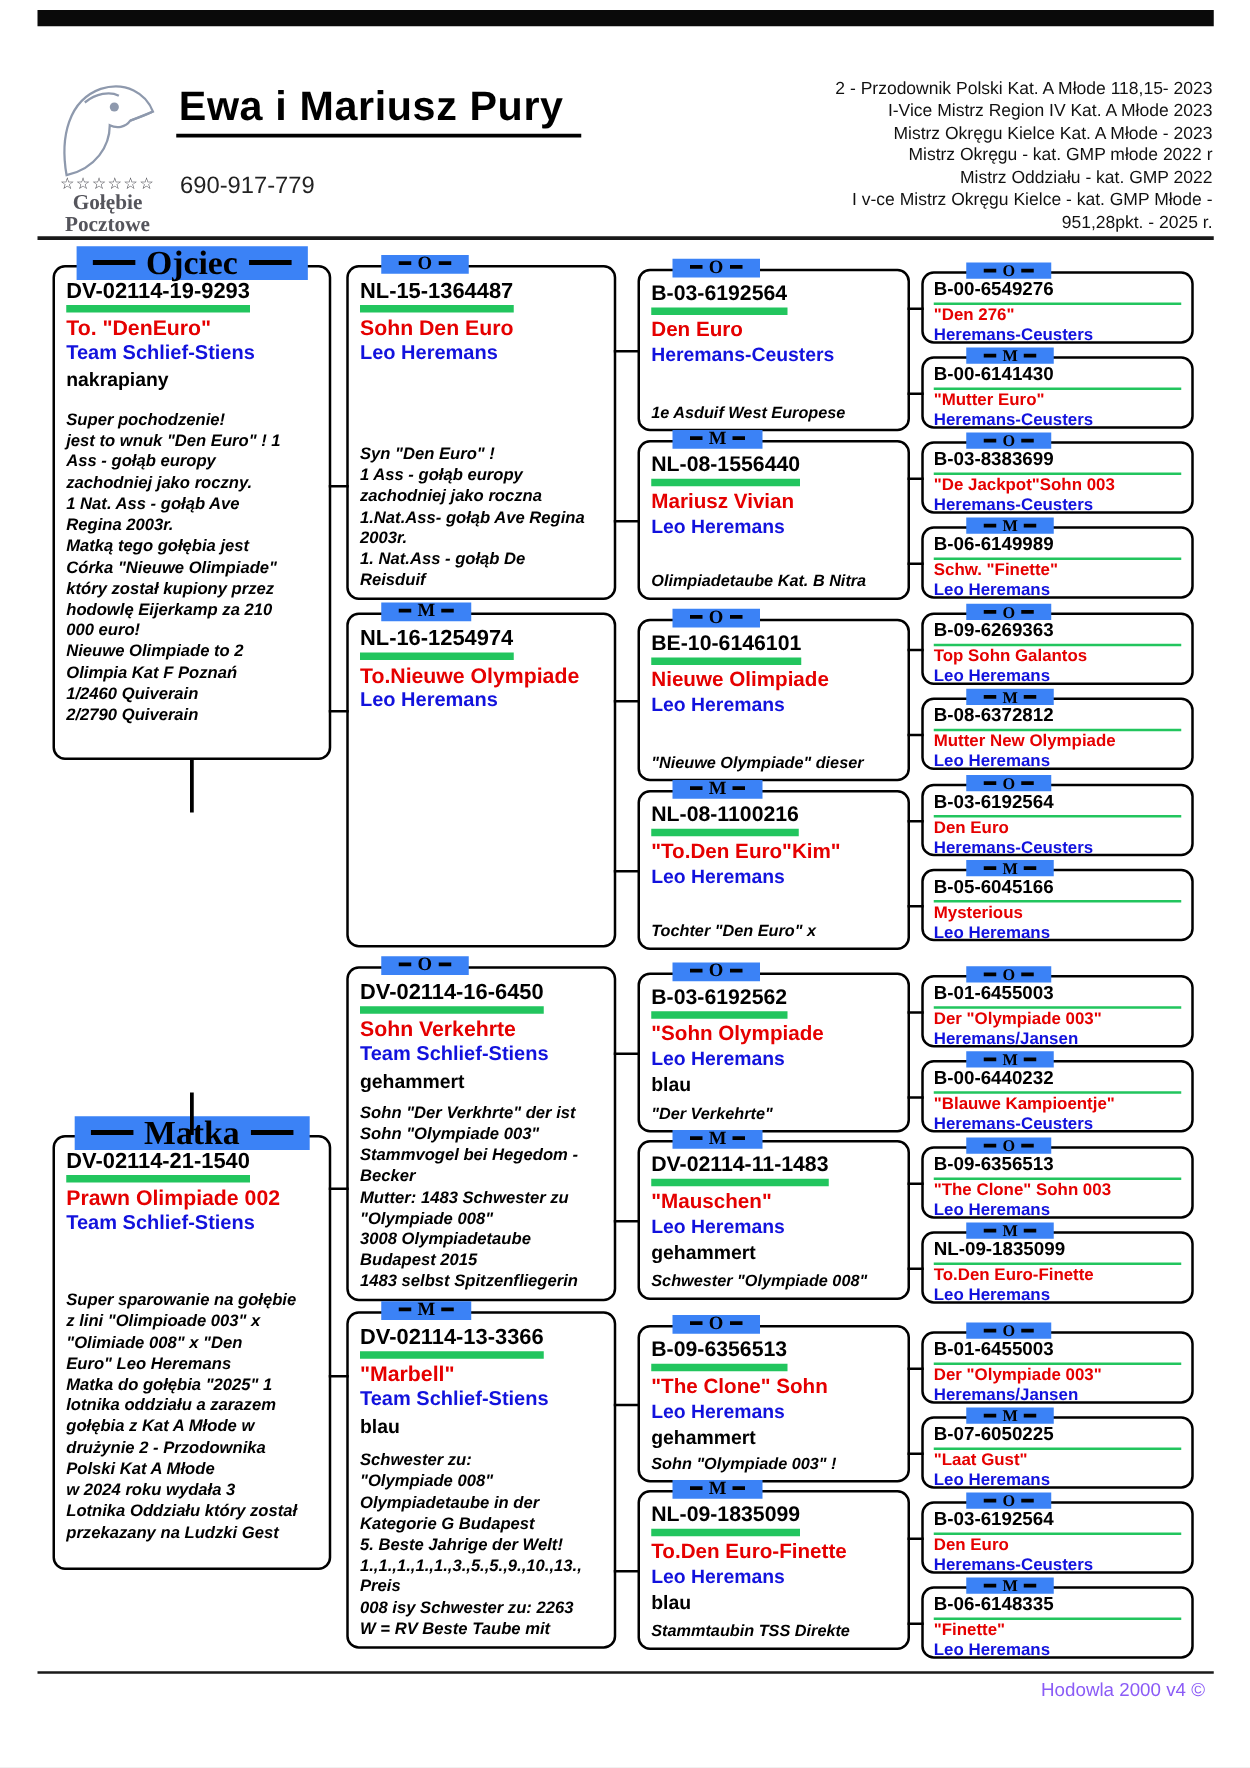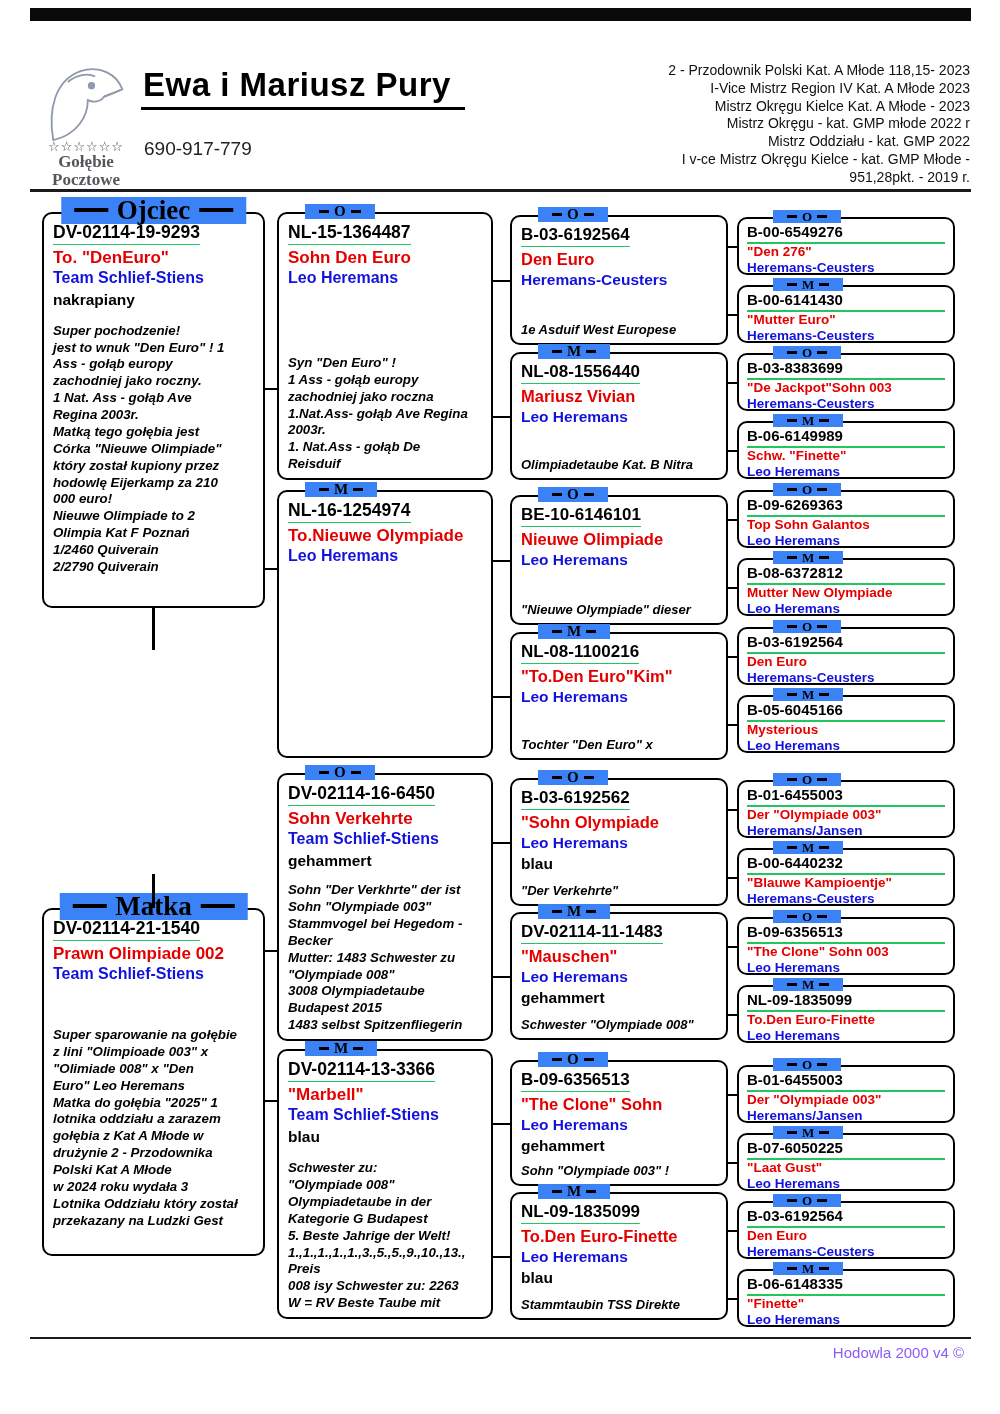--- a/index.html
+++ b/index.html
@@ -39,21 +39,21 @@
     white-space:nowrap; line-height:1;
   }
   .lbl-lg { top:-17px; left:50%; transform:translateX(-50%); font-size:27px; padding:0 4px; }
   .lbl-lg::before, .lbl-lg::after { content:""; display:inline-block; width:34px; height:4px; background:#000; vertical-align:middle; margin:0 9px 6px 9px; }
   .lbl-md { top:-13px; left:50%; transform:translateX(-50%); font-size:20px; padding:0 3px; }
   .lbl-md::before, .lbl-md::after { content:""; display:inline-block; width:22px; height:3px; background:#000; vertical-align:middle; margin:0 7px 4px 7px; }
   .lbl-sm { top:-10px; left:26px; font-size:15px; padding:0 9px; }
   .lbl-sm::before, .lbl-sm::after { content:""; display:inline-block; width:10px; height:3px; background:#000; vertical-align:middle; margin:0 5px 3px 5px; }
   .g4 .lbl-sm { top:-9px; left:34px; font-size:13px; }
 
-  .ring { font-weight:bold; font-size:17.5px; line-height:1.2; align-self:flex-start; border-bottom:1px solid #22c55e; padding-bottom:1px; margin-bottom:2px; }
+  .ring { font-weight:bold; font-size:17.5px; line-height:1.2; align-self:flex-start; border-bottom:6px solid #22c55e; padding-bottom:1px; margin-bottom:2px; }
   .name { color:#e50000; font-weight:bold; font-size:17px; line-height:1.25; }
   .breeder { color:#1212dd; font-weight:bold; font-size:16px; line-height:1.3; }
   .trait { font-weight:bold; font-size:15.5px; line-height:1.4; }
   .sex { font-size:15.5px; line-height:1.4; }
   .comment { font-weight:bold; font-style:italic; font-size:13.3px; line-height:1.27; white-space:pre-line; margin-top:auto; }
   .g1 .comment { margin-top:12px; }
   .mother-box .comment { margin-top:42px; }
   .subject-box .breeder { margin-top:34px; }
   .g3 .ring { font-size:17px; }
   .g3 .name { font-size:16.5px; }
@@ -90,21 +90,21 @@
   </div>
   <div class="page-title">Ewa i Mariusz Pury</div>
   <div class="phone">690-917-779</div>
   <div class="achievements">
     <div>2 - Przodownik Polski Kat. A Młode 118,15- 2023</div>
     <div>I-Vice Mistrz  Region IV Kat. A Młode 2023</div>
     <div>Mistrz Okręgu Kielce Kat. A  Młode - 2023</div>
     <div>Mistrz Okręgu - kat. GMP młode 2022 r</div>
     <div>Mistrz Oddziału - kat. GMP 2022</div>
     <div>I v-ce Mistrz Okręgu Kielce - kat. GMP Młode -</div>
-    <div>951,28pkt. - 2019 r.</div>
+    <div>951,28pkt. - 2025 r.</div>
   </div>
   <div class="hdr-rule"></div>
 
   <div class="box g1" style="top:212px;height:396px">
     <span class="lbl lbl-lg">Ojciec</span>
     <div class="ring">DV-02114-19-9293</div>
     <div class="name">To. "DenEuro"</div>
     <div class="breeder">Team Schlief-Stiens</div>
     <div class="trait">nakrapiany</div>
     <div class="comment">Super pochodzenie!

